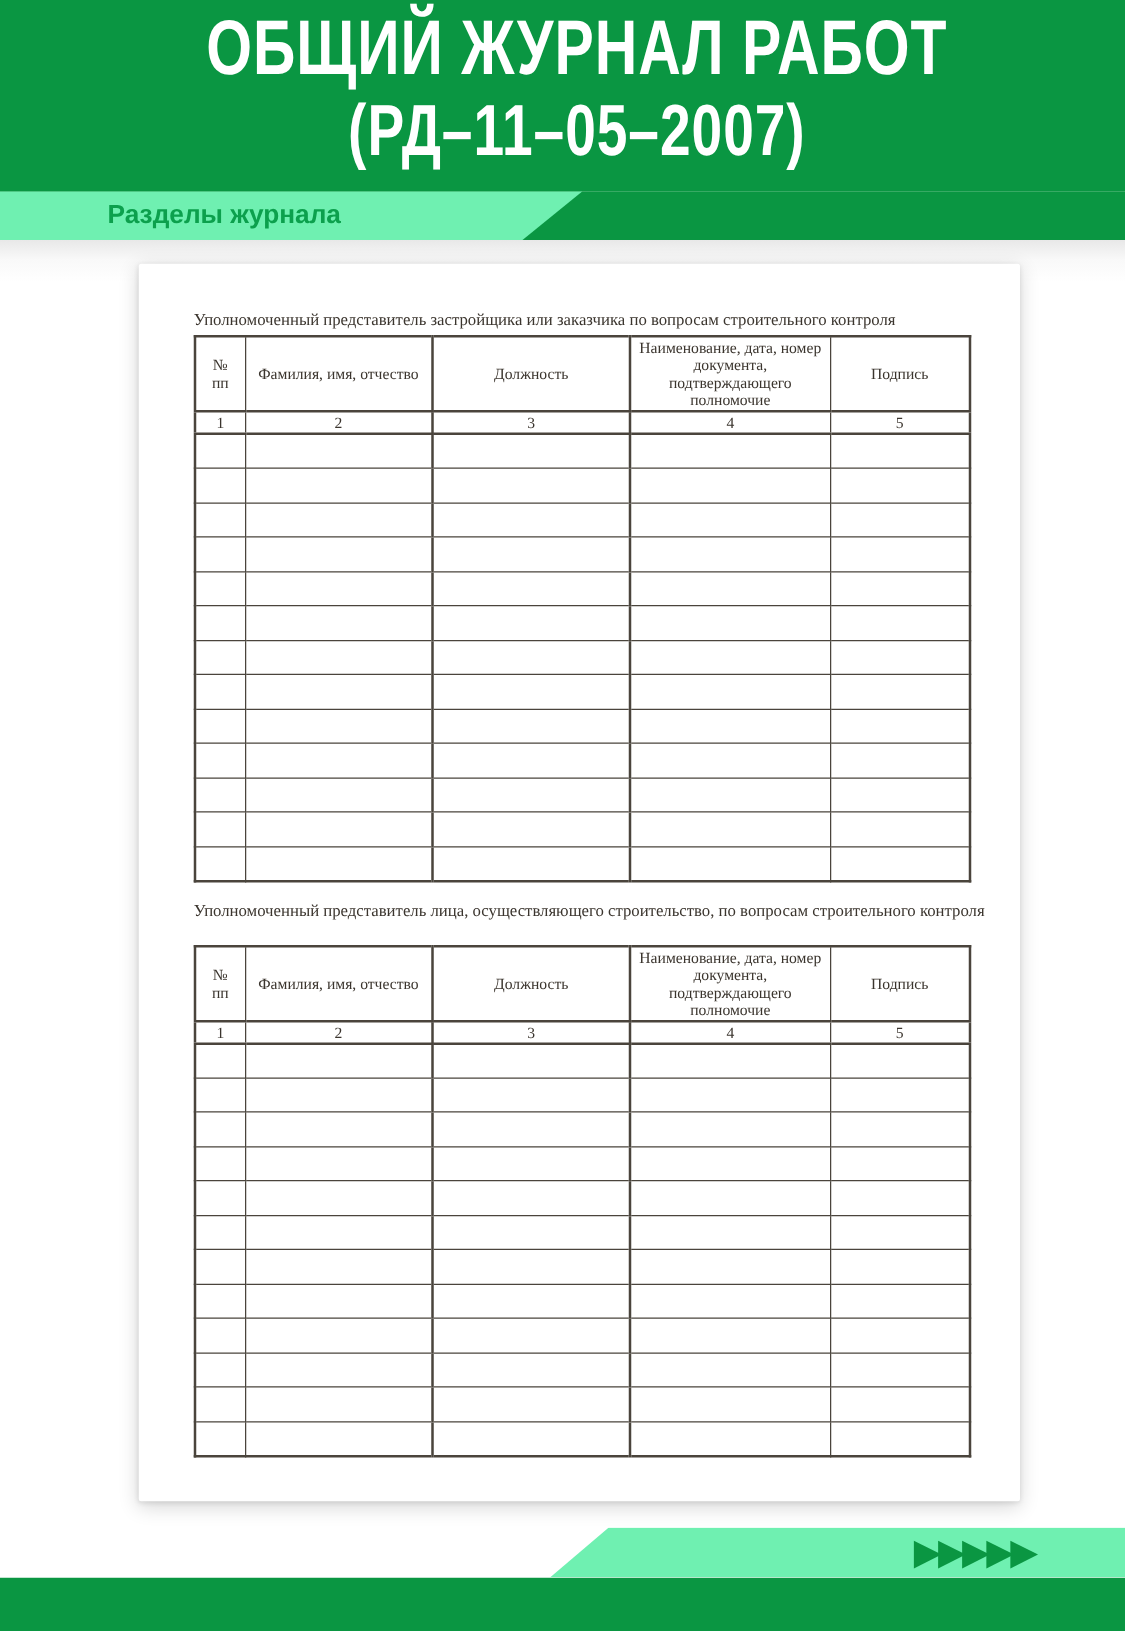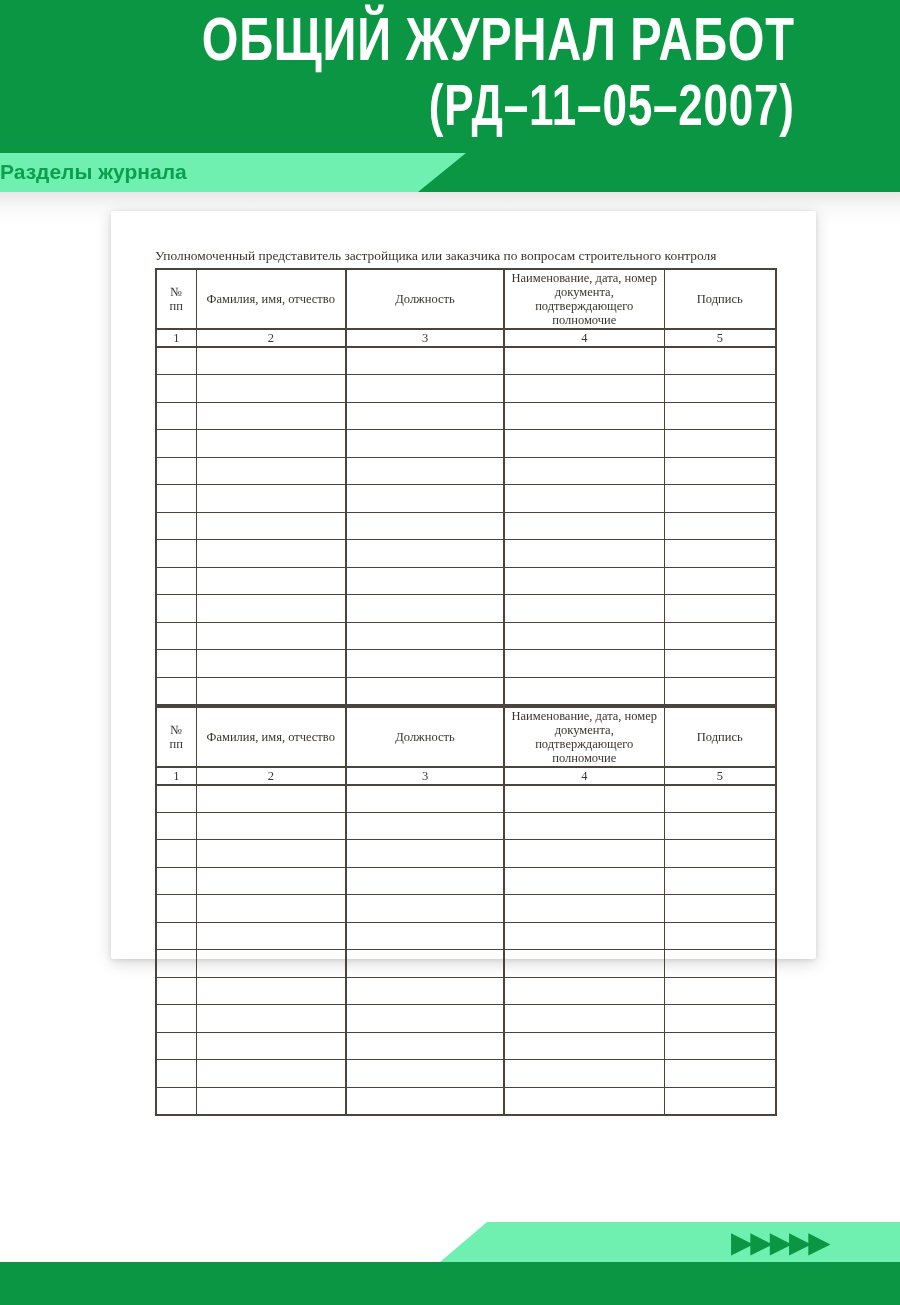--- a/index.html
+++ b/index.html
@@ -16,21 +16,21 @@
     background:#ffffff;
     font-family:"Liberation Sans",sans-serif;
     overflow:hidden;
     position:relative;
   }
   
   .top-banner{
     height:153px;
     background:var(--dark-green);
     padding-top:6px;
-    text-align:right;
+    text-align:center;
     padding-left:23px;
   }
   .title-line{
     color:#ffffff;
     font-weight:700;
     line-height:66px;
     letter-spacing:1px;
     transform:scaleX(0.76);
     transform-origin:50% 50%;
     white-space:nowrap;
@@ -44,35 +44,36 @@
     position:relative;
   }
   .tab-shape{
     position:absolute;left:0;top:0;
     width:466px;height:39px;
     background:var(--light-green);
     clip-path:polygon(0 0,100% 0,calc(100% - 48px) 100%,0 100%);
   }
   .tab-label{
     display:block;
+    padding-left:86px;
     line-height:38px;
     font-size:21px;
     font-weight:700;
     color:var(--label-green);
   }
   
   .content{
     height:1030px;
     background:linear-gradient(to bottom,#e8e8e8 0,#f9f9f9 16px,#ffffff 34px);
     position:relative;
   }
   .sheet{
     position:absolute;
     left:111px;top:19px;
-    width:705px;height:748px;
+    width:705px;height:990px;
     background:#ffffff;
     box-shadow:0 4px 16px rgba(0,0,0,0.16),0 1px 4px rgba(0,0,0,0.10);
     border-radius:2px;
     padding:37px 41px 0 44px;
   }
   .tbl-caption{
     font-family:"Liberation Serif","DejaVu Serif",serif;
     font-size:13.4px;
     color:var(--text-color);
     margin-bottom:4px;
@@ -271,20 +272,21 @@
           <tr class="empty-row">
             <td></td>
             <td></td>
             <td></td>
             <td></td>
             <td></td>
           </tr>
         </tbody>
     </table>
 
+    <p class="tbl-caption caption-2">Уполномоченный представитель лица, осуществляющего строительство, по вопросам строительного контроля</p>
     <table class="journal">
       <colgroup>
           <col class="c1">
           <col class="c2">
           <col class="c3">
           <col class="c4">
           <col class="c5">
         </colgroup>
       <thead>
         <tr>

